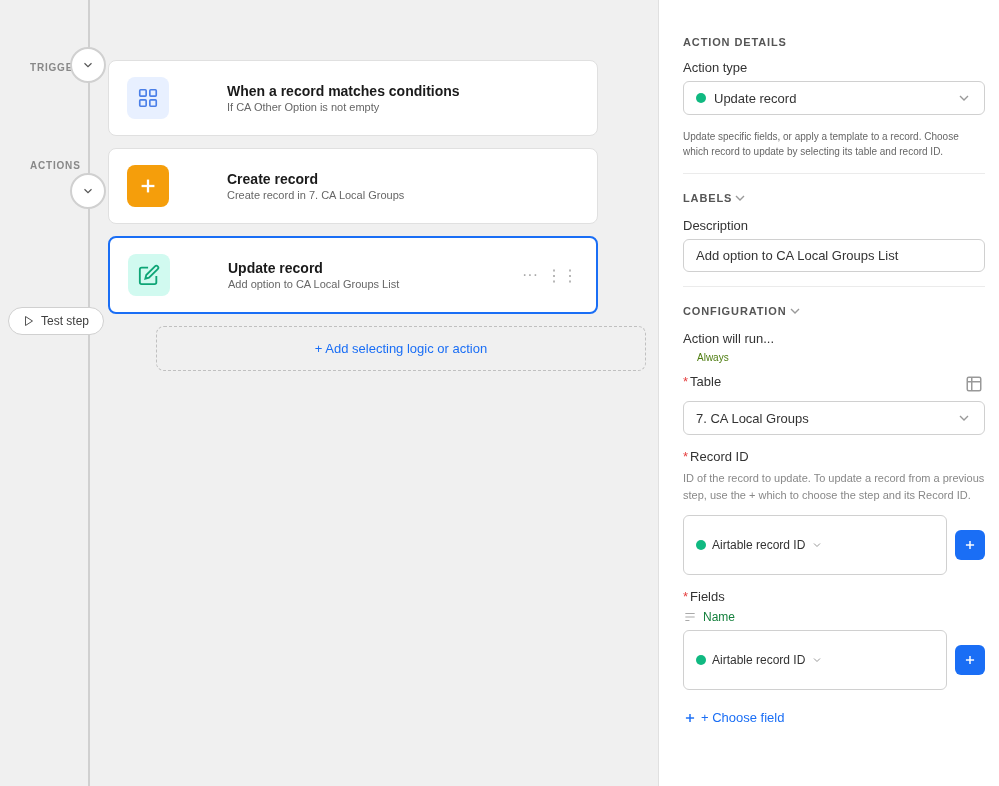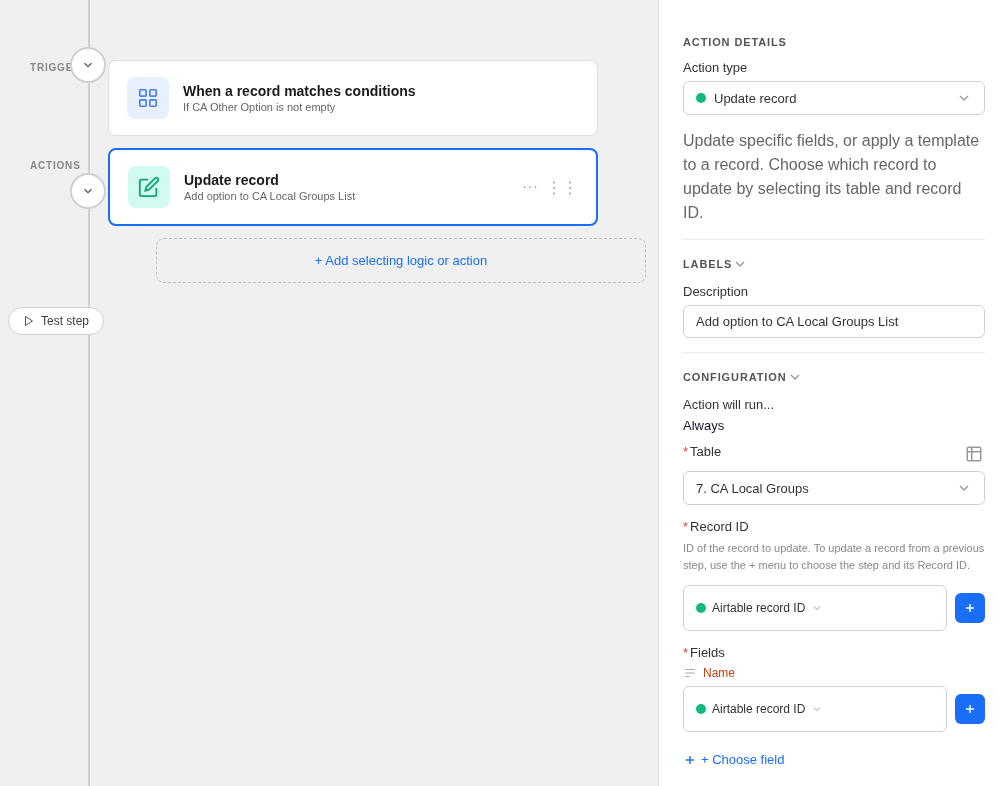--- a/index.html
+++ b/index.html
@@ -123,21 +123,21 @@
     }
     .card-icon.create-icon {
       background: #f59e0b;
     }
     .card-icon.update-icon {
       background: #d1faf0;
     }
 
     .card-icon svg { width: 22px; height: 22px; }
 
-    .card-content { flex: 1; }
+    .card-content { flex: 1; margin-left: 44px; }
     .card-title {
       font-size: 14px;
       font-weight: 600;
       color: #1a1a1a;
       margin-bottom: 2px;
     }
     .card-subtitle {
       font-size: 11px;
       color: #666;
     }
@@ -217,21 +217,21 @@
     }
 
     .dropdown-field-inner .dot {
       width: 10px;
       height: 10px;
       border-radius: 50%;
       background: #10b981;
     }
 
     .description-text {
-      font-size: 16px;
+      font-size: 10px;
       color: #666;
       line-height: 1.5;
       margin-bottom: 14px;
     }
 
     .text-input-field {
       border: 1.5px solid #d0d0d0;
       border-radius: 6px;
       padding: 8px 12px;
       font-size: 13px;
@@ -241,23 +241,24 @@
       background: white;
     }
 
     .divider {
       height: 1px;
       background: #ebebeb;
       margin: 14px 0;
     }
 
     .config-value {
-      font-size: 13px;
-      color: #0f172a;
+      font-size: 10px;
+      color: #4d7c0f;
       margin-bottom: 10px;
+      margin-left: 14px;
     }
 
     .required-star {
       color: #e53e3e;
       margin-right: 2px;
     }
 
     .table-header {
       display: flex;
       align-items: center;
@@ -278,21 +279,21 @@
       display: flex;
       align-items: center;
       gap: 8px;
       margin-bottom: 14px;
     }
 
     .record-id-badge {
       flex: 1;
       border: 1.5px solid #d0d0d0;
       border-radius: 6px;
-      padding: 15px 12px;
+      padding: 22px 12px;
       display: flex;
       align-items: center;
       gap: 6px;
       font-size: 12px;
       color: #333;
       cursor: pointer;
     }
 
     .record-id-badge .dot {
       width: 10px;
@@ -319,21 +320,21 @@
       color: #888;
       line-height: 1.5;
       margin-bottom: 12px;
     }
 
     .fields-section .field-item {
       display: flex;
       align-items: center;
       gap: 6px;
       font-size: 12px;
-      color: #c2410c;
+      color: #15803d;
       margin-bottom: 6px;
     }
 
     .fields-section .field-item svg { width: 14px; height: 14px; }
 
     .choose-field-btn {
       color: #1a6ef5;
       font-size: 13px;
       font-weight: 500;
       cursor: pointer;
@@ -390,20 +391,32 @@
           <rect x="3" y="14" width="7" height="7" rx="1"></rect>
           <rect x="14" y="14" width="7" height="7" rx="1"></rect>
         </svg>
       </div>
       <div class="card-content">
         <div class="card-title">When a record matches conditions</div>
         <div class="card-subtitle">If CA Other Option is not empty</div>
       </div>
     </div>
 
+    <div class="card">
+      <div class="card-icon create-icon">
+        <svg viewBox="0 0 24 24" fill="none" stroke="white" stroke-width="2.5">
+          <line x1="12" y1="5" x2="12" y2="19"></line>
+          <line x1="5" y1="12" x2="19" y2="12"></line>
+        </svg>
+      </div>
+      <div class="card-content">
+        <div class="card-title">Create record</div>
+        <div class="card-subtitle">Create record in 7. CA Local Groups</div>
+      </div>
+    </div>
 
     <div class="card active">
       <div class="card-icon update-icon">
         <svg viewBox="0 0 24 24" fill="none" stroke="#0ea576" stroke-width="2">
           <path d="M11 4H4a2 2 0 0 0-2 2v14a2 2 0 0 0 2 2h14a2 2 0 0 0 2-2v-7"></path>
           <path d="M18.5 2.5a2.121 2.121 0 0 1 3 3L12 15l-4 1 1-4 9.5-9.5z"></path>
         </svg>
       </div>
       <div class="card-content">
         <div class="card-title">Update record</div>
@@ -480,21 +493,21 @@
       <span>7. CA Local Groups</span>
     </div>
     <svg class="chevron-svg" viewBox="0 0 24 24">
         <polyline points="6 9 12 15 18 9"></polyline>
       </svg>
   </div>
 
   <div class="field-label">
     <span class="required-star">*</span><span>Record ID</span>
   </div>
-  <div class="record-id-desc">ID of the record to update. To update a record from a previous step, use the + menu to choose the step and its Record ID.</div>
+  <div class="record-id-desc">ID of the record to update. To update a record from a previous step, use the + which to choose the step and its Record ID.</div>
   <div class="record-id-row">
     <div class="record-id-badge">
       <div class="dot"></div>
       <span>Airtable record ID</span>
       <svg width="12" height="12" viewBox="0 0 24 24" fill="none" stroke="#999" stroke-width="2">
           <polyline points="6 9 12 15 18 9"></polyline>
         </svg>
     </div>
     <div class="plus-btn">
       <svg viewBox="0 0 24 24">

